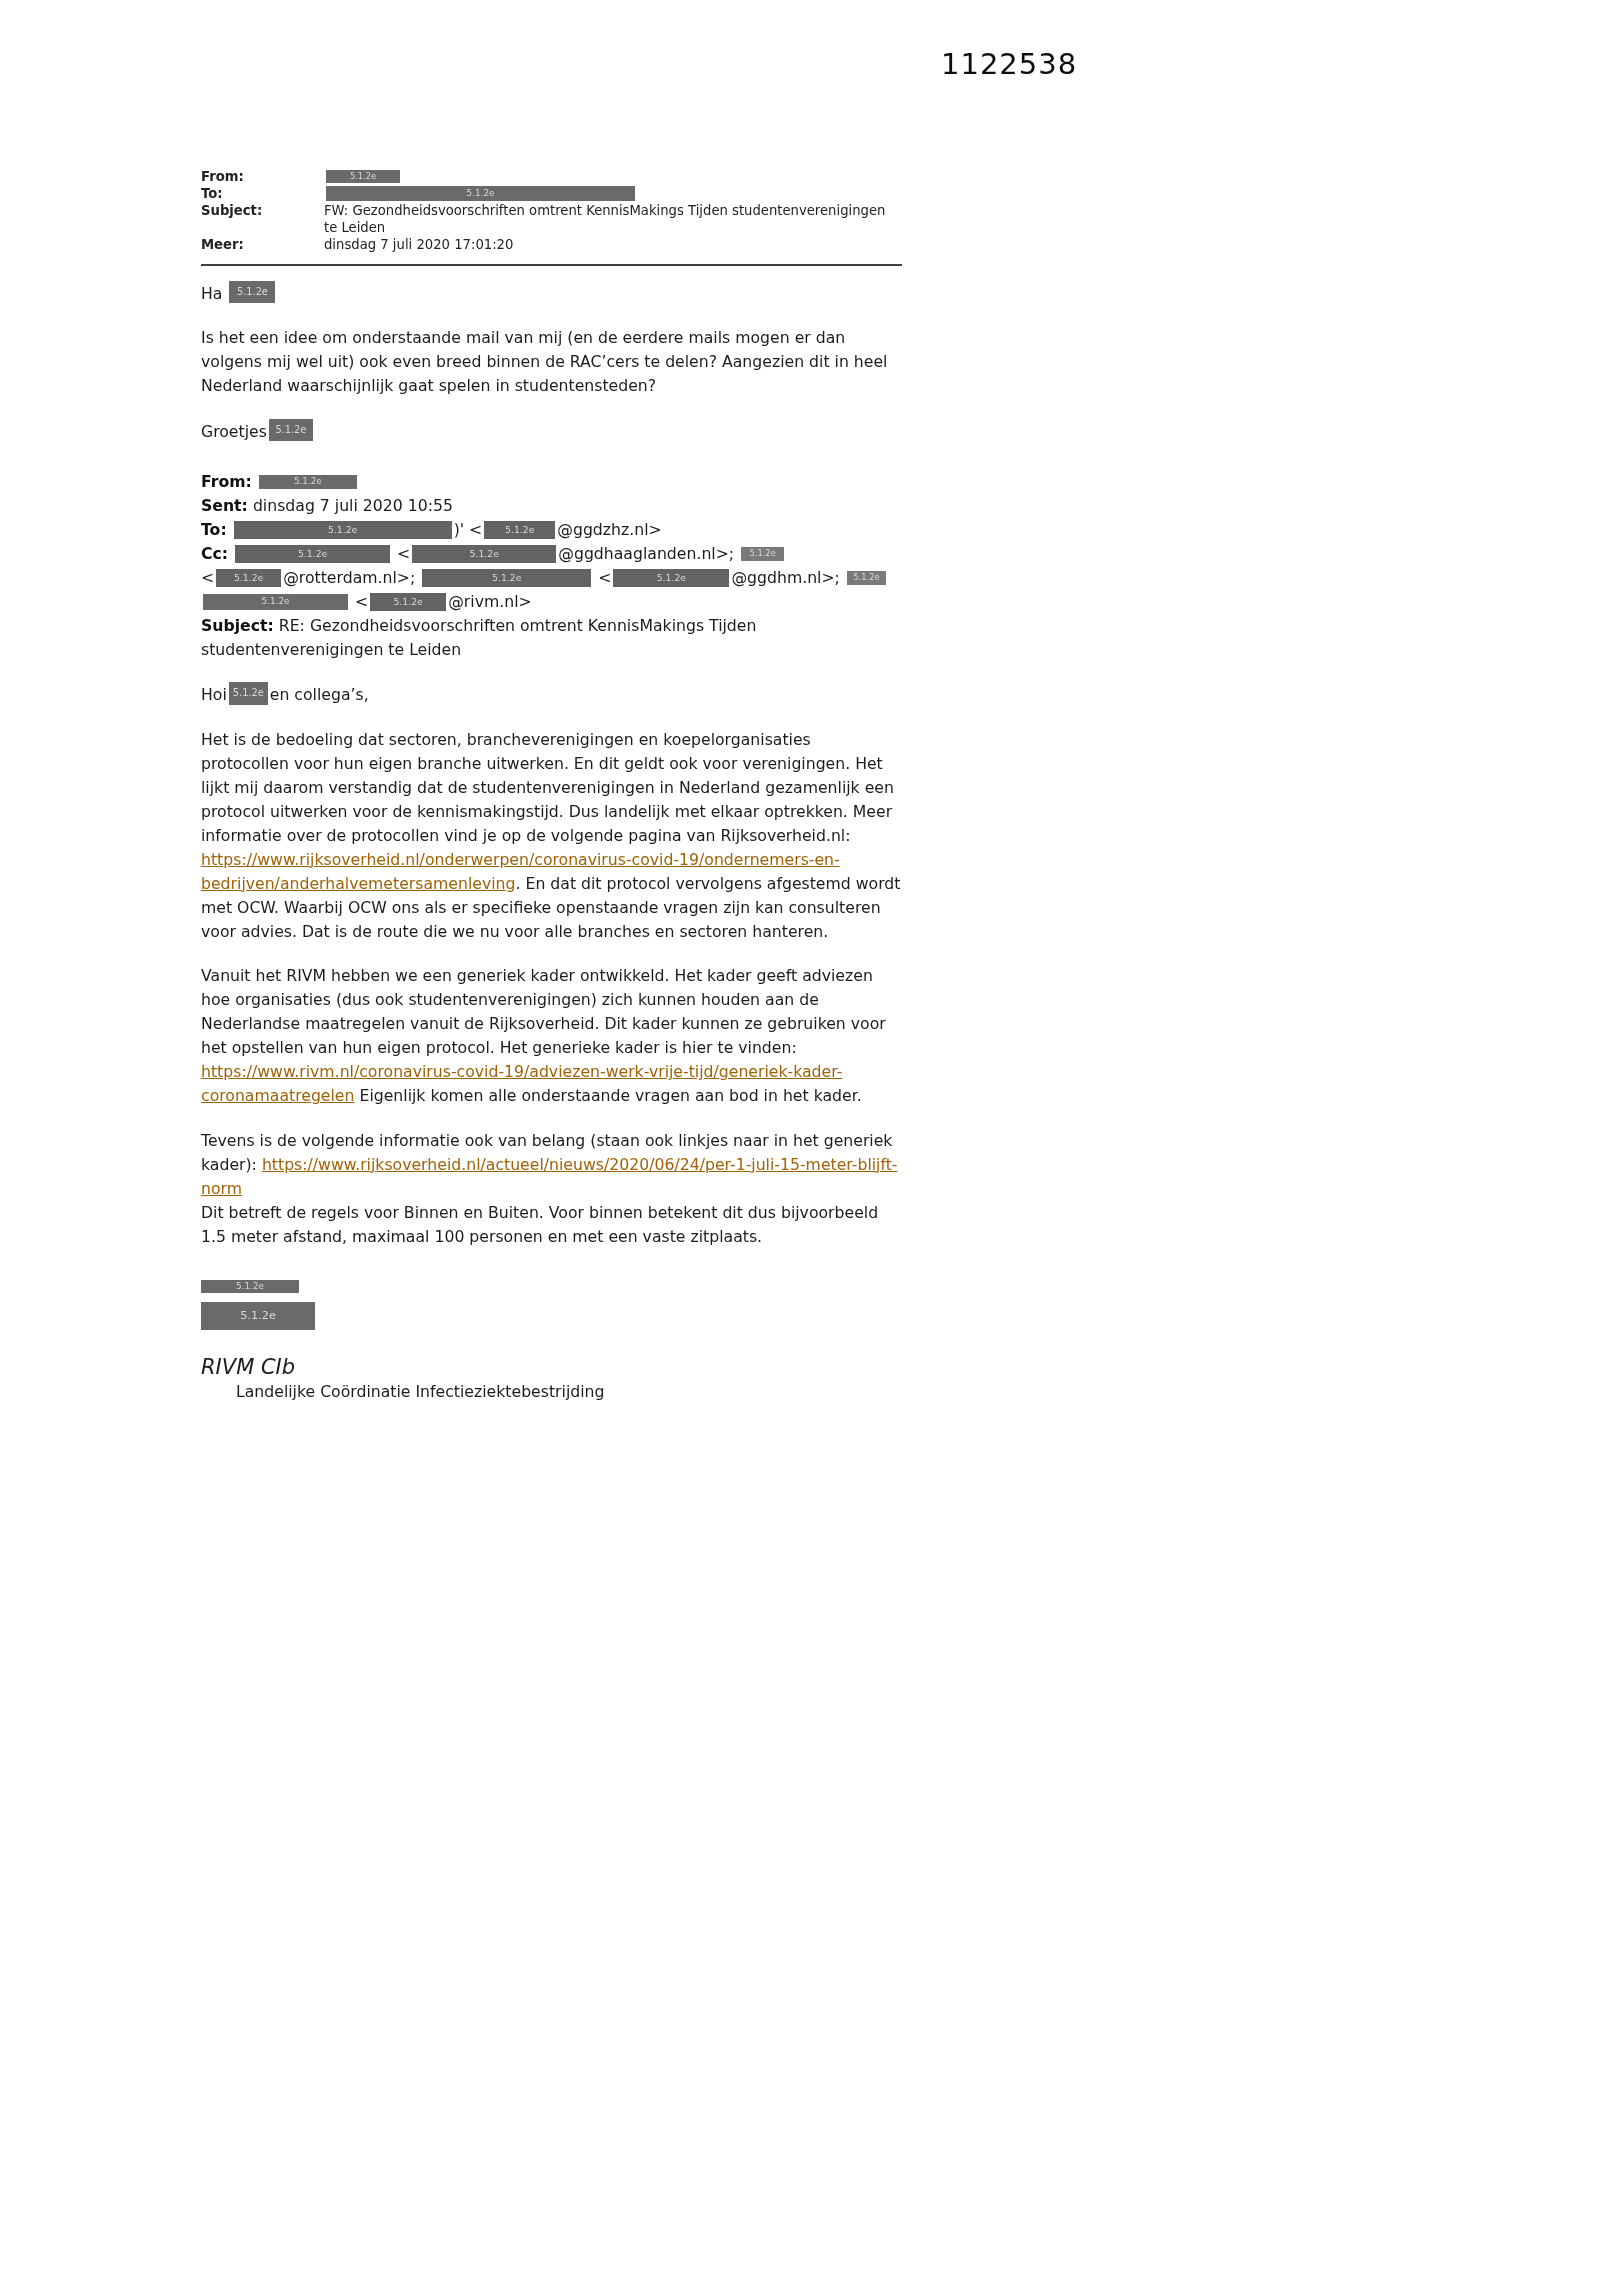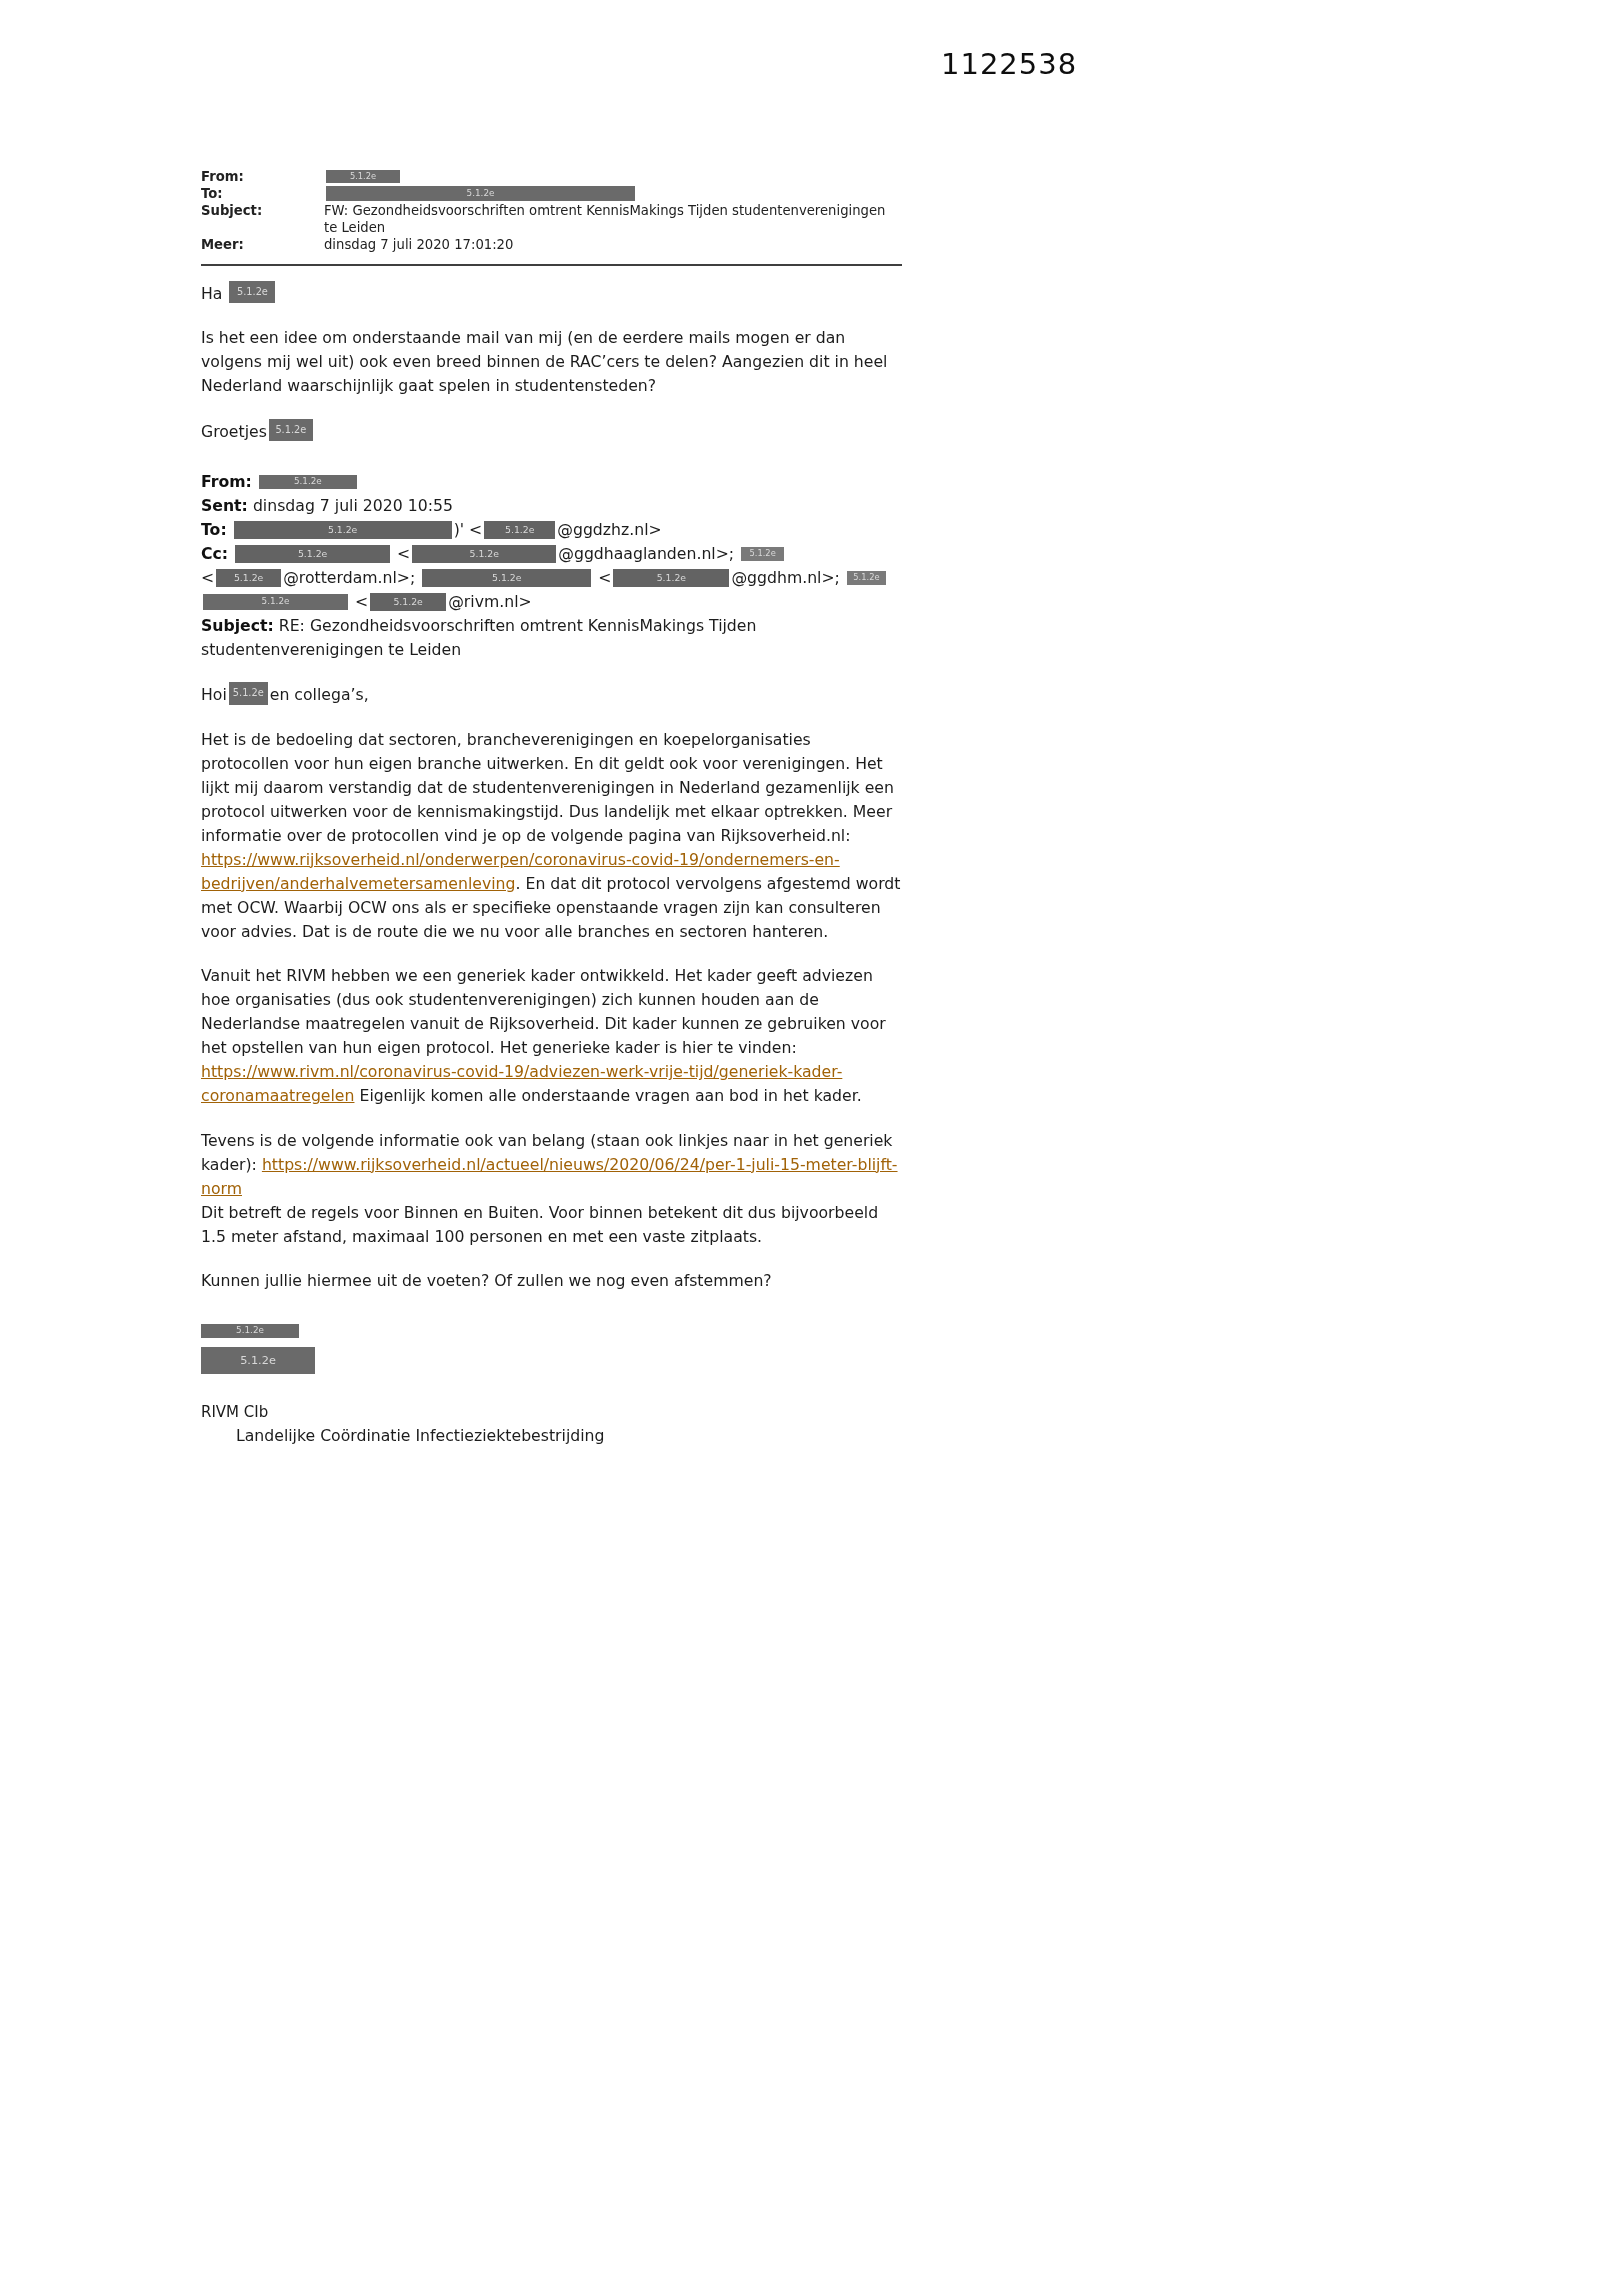--- a/index.html
+++ b/index.html
@@ -52,21 +52,21 @@
   .rh14 { height: 13.7px; line-height: 13.7px; font-size: 8.8px;  vertical-align: -2px; }
   .rh15 { height: 15.7px; line-height: 15.7px; font-size: 8.8px;  vertical-align: -2.9px; }
   .rh17 { height: 17.6px; line-height: 17.6px; font-size: 9.3px; vertical-align: -3.9px; background: #636363; }
   .rh22 { height: 22.5px; line-height: 22.5px; font-size: 9.8px; vertical-align: -4.9px; }
   .rh27 { height: 27.4px; line-height: 27.4px; font-size: 11.3px; }
   .blk { display: block; margin: 0; }
 
   
   .sig { margin-top: 31px; }
   .sig .sig2 { margin-top: 8.8px; }
-  .org  { font-size: 15px; line-height: 24.5px; margin-top: 25.5px; }
+  .org  { font-size: 21px; line-height: 24.5px; margin-top: 25.5px; font-style: italic; }
   .org2 { font-size: 15.7px; line-height: 24.5px; margin-left: 35px; }
 </style>
 </head>
 <body>
 
 <div class="page">
 
   <div class="doc-number">1122538</div>
 
   <div class="content">
@@ -109,21 +109,20 @@
     </div>
 
     <p class="bt"><span>Hoi</span><span class="redaction rh22" style="width:39px">5.1.2e</span><span>en collega’s,</span></p>
 
     <p class="bt"><span>Het is de bedoeling dat sectoren, brancheverenigingen en koepelorganisaties protocollen voor hun eigen branche uitwerken. En dit geldt ook voor verenigingen. Het lijkt mij daarom verstandig dat de studentenverenigingen in Nederland gezamenlijk een protocol uitwerken voor de kennismakingstijd. Dus landelijk met elkaar optrekken. Meer informatie over de protocollen vind je op de volgende pagina van Rijksoverheid.nl:</span> <a class="link">https://www.rijksoverheid.nl/onderwerpen/coronavirus-covid-19/ondernemers-en-bedrijven/anderhalvemetersamenleving</a><span>. En dat dit protocol vervolgens afgestemd wordt met OCW. Waarbij OCW ons als er specifieke openstaande vragen zijn kan consulteren voor advies. Dat is de route die we nu voor alle branches en sectoren hanteren.</span></p>
 
     <p class="bt"><span>Vanuit het RIVM hebben we een generiek kader ontwikkeld. Het kader geeft adviezen hoe organisaties (dus ook studentenverenigingen) zich kunnen houden aan de Nederlandse maatregelen vanuit de Rijksoverheid. Dit kader kunnen ze gebruiken voor het opstellen van hun eigen protocol. Het generieke kader is hier te vinden:</span> <a class="link">https://www.rivm.nl/coronavirus-covid-19/adviezen-werk-vrije-tijd/generiek-kader-coronamaatregelen</a> <span>Eigenlijk komen alle onderstaande vragen aan bod in het kader.</span></p>
 
     <p class="bt"><span>Tevens is de volgende informatie ook van belang (staan ook linkjes naar in het generiek kader):</span> <a class="link">https://www.rijksoverheid.nl/actueel/nieuws/2020/06/24/per-1-juli-15-meter-blijft-norm</a><br><span>Dit betreft de regels voor Binnen en Buiten. Voor binnen betekent dit dus bijvoorbeeld 1.5 meter afstand, maximaal 100 personen en met een vaste zitplaats.</span></p>
 
-    <p class="bt">Kunnen jullie hiermee uit de voeten? Of zullen we nog even afstemmen?</p>
 
 
     <div class="sig">
       <div class="redaction rh14 blk" style="width:98px">5.1.2e</div>
       <div class="redaction rh27 blk sig2" style="width:114px">5.1.2e</div>
     </div>
 
     <p class="org">RIVM CIb</p>
     <p class="org2">Landelijke Coördinatie Infectieziektebestrijding</p>
 

